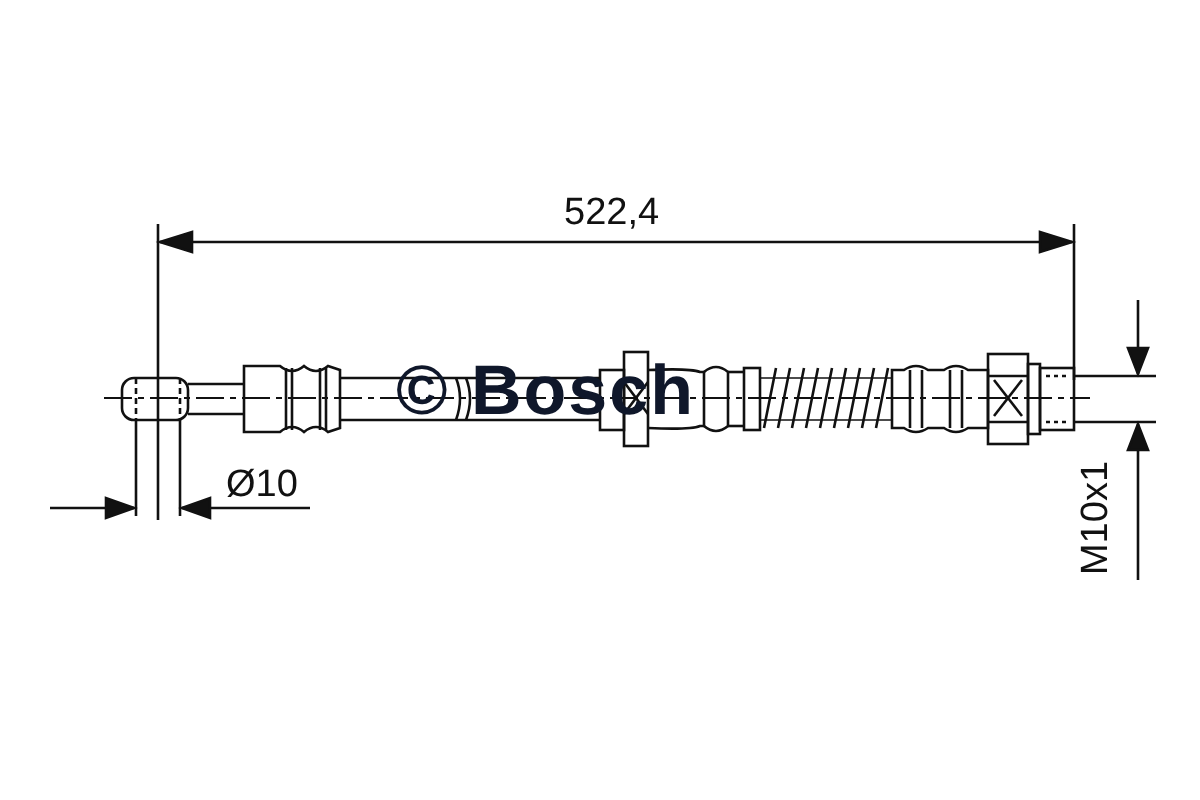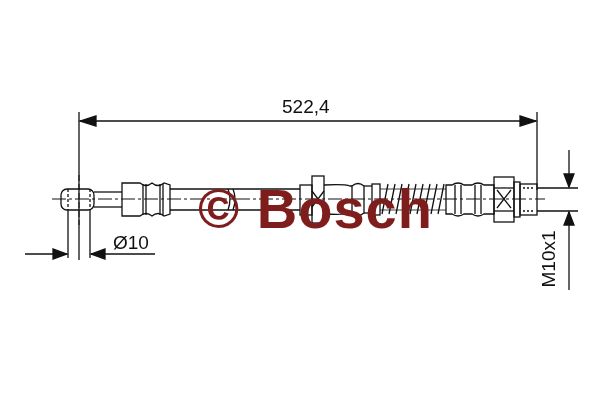--- a/index.html
+++ b/index.html
@@ -1,19 +1,19 @@
 <!DOCTYPE html>
 <html><head>
   <meta charset="utf-8">
   <style>
     html, body { margin: 0; padding: 0; background: #ffffff; }
     body { width: 600px; height: 400px; overflow: hidden; position: relative; font-family: "Liberation Sans", sans-serif; }
     .canvas { position: absolute; left: 0; top: 0; width: 600px; height: 400px; }
     .dim-label { position: absolute; font-family: "Liberation Sans", sans-serif; color: #111; font-size: 19px; }
-    .wm { position: absolute; color: #7f1d1d; font-family: "Liberation Sans", sans-serif; font-weight: bold; font-size: 56px; letter-spacing: 1px; }
+    .wm { position: absolute; color: #0f172a; font-family: "Liberation Sans", sans-serif; font-weight: bold; font-size: 35px; letter-spacing: 1px; }
   </style>
 </head>
 <body>
 
 <div class="canvas">
   <svg width="600" height="400" viewBox="0 0 600 400">
     <g stroke="#111" fill="none" stroke-width="1.3">
 
       <g>
         <line x1="79" y1="112" x2="79" y2="260"></line>

